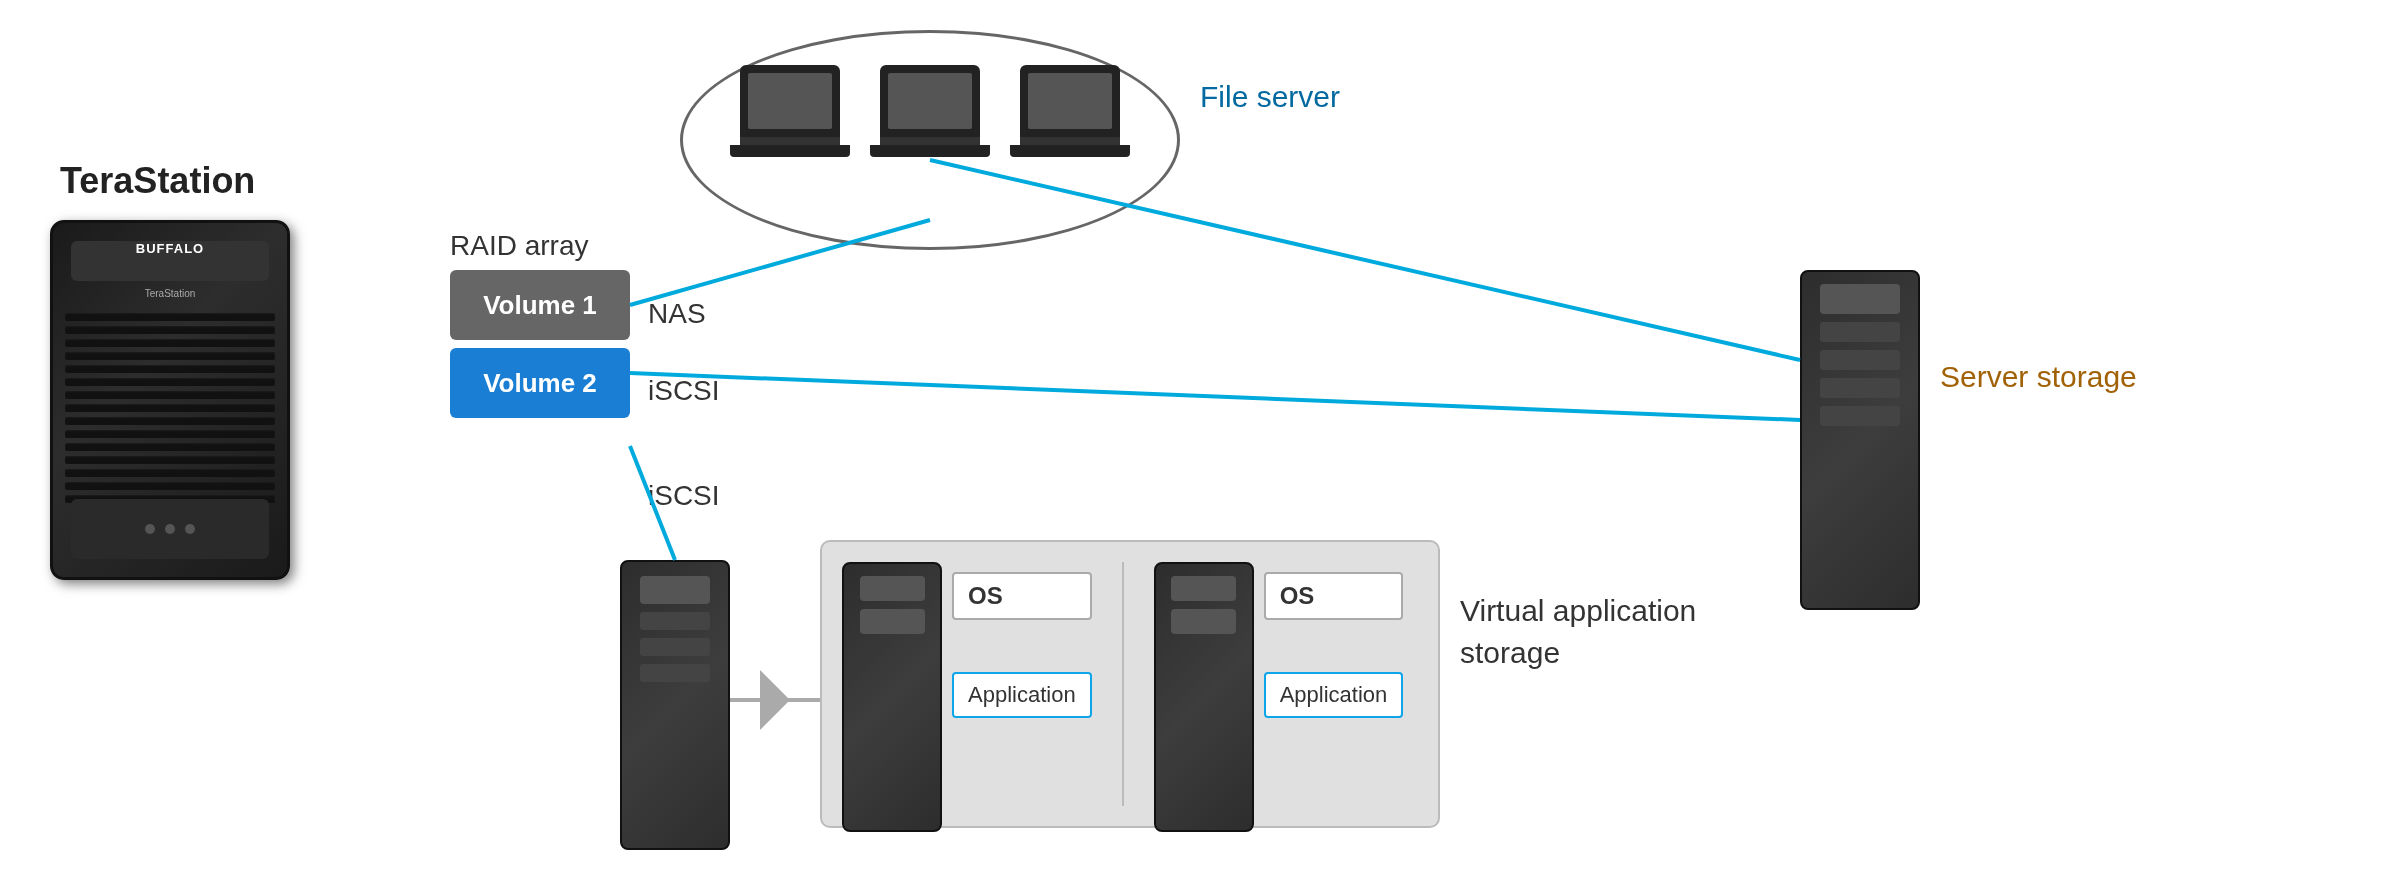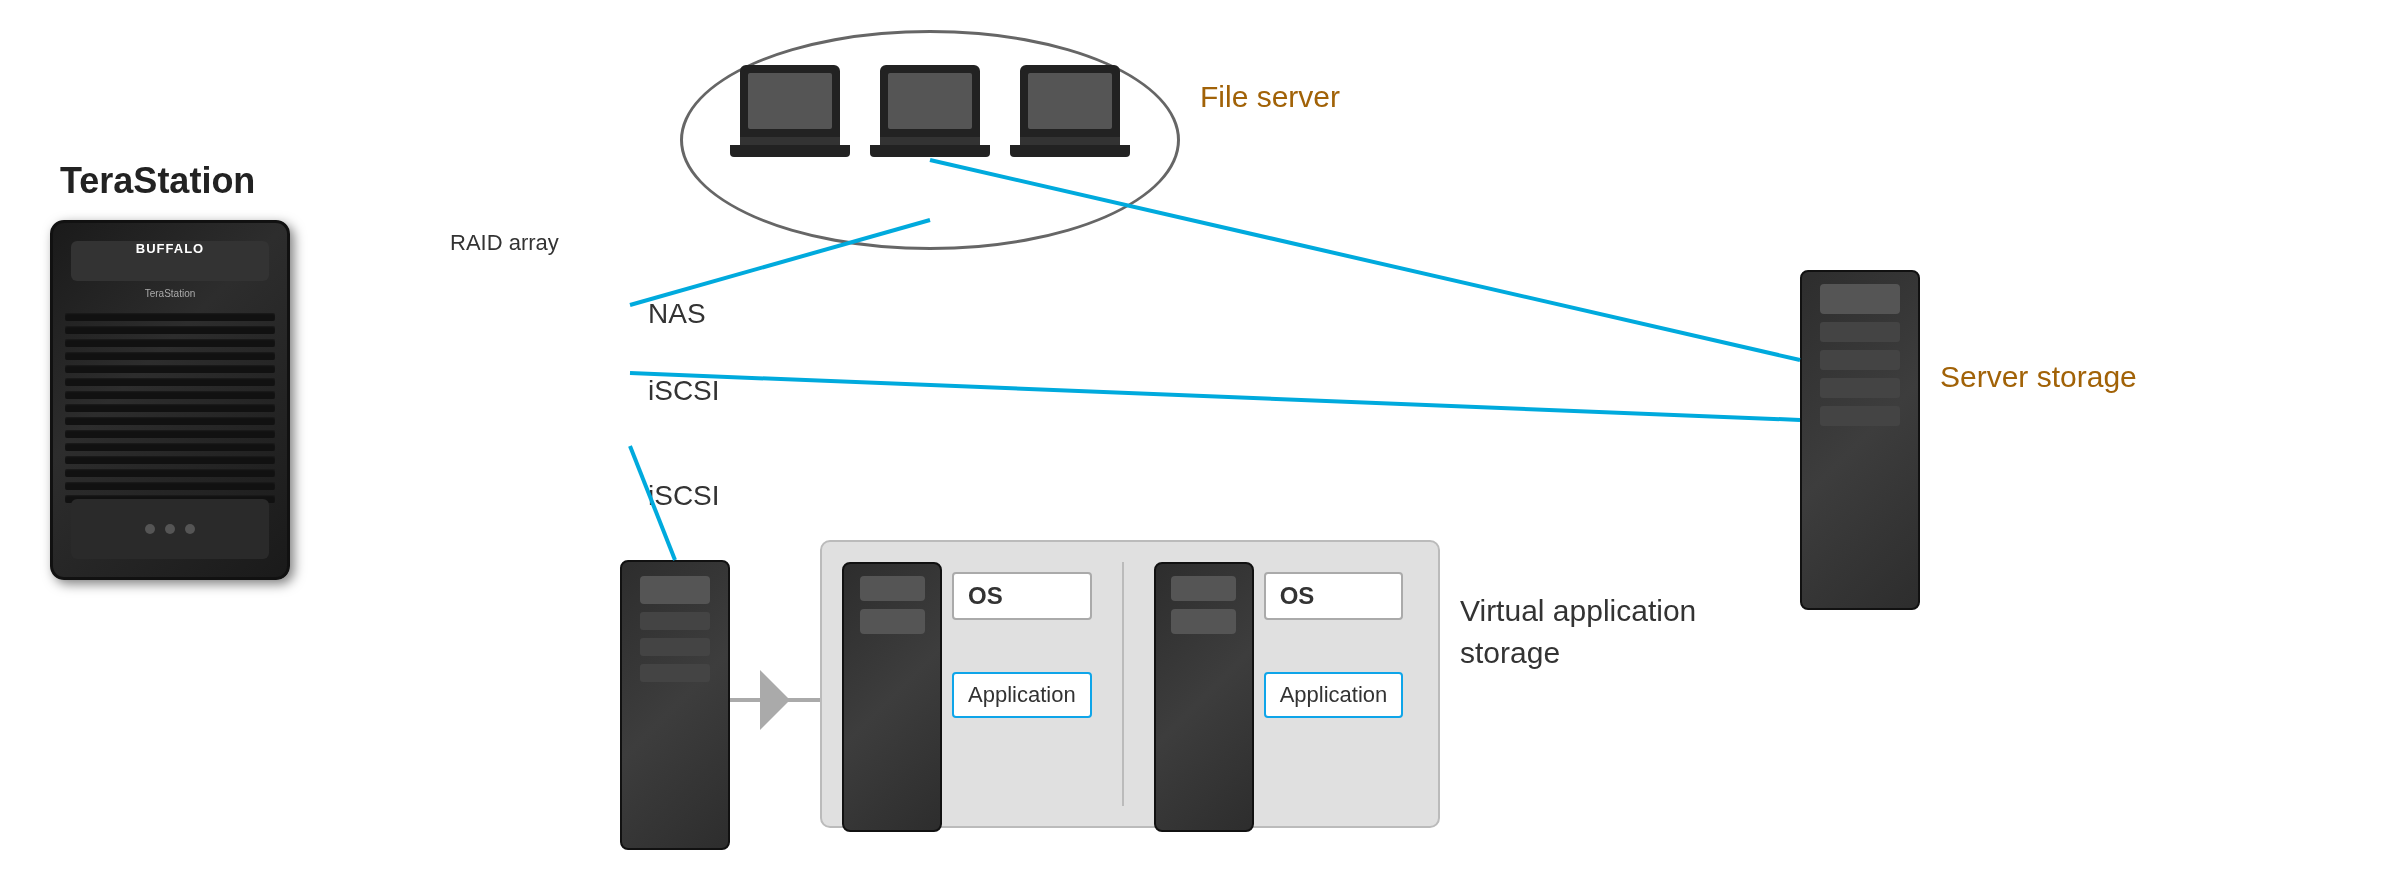--- a/index.html
+++ b/index.html
@@ -111,21 +111,21 @@
       background: #555;
       border-radius: 50%;
       margin: 0 5px;
     }
 
     
     .raid-label {
       position: absolute;
       left: 450px;
       top: 230px;
-      font-size: 22px;
+      font-size: 28px;
       color: #333;
     }
 
     
     .volumes-container {
       position: absolute;
       left: 450px;
       top: 270px;
     }
 
@@ -221,21 +221,21 @@
       background: #333;
       margin-top: 0;
     }
 
     
     .file-server-label {
       position: absolute;
       left: 1200px;
       top: 80px;
       font-size: 30px;
-      color: #a16207;
+      color: #0369a1;
     }
 
     
     .server-storage-device {
       position: absolute;
       left: 1800px;
       top: 270px;
     }
 
     .server-tower {
@@ -451,20 +451,26 @@
         <div class="ts-dot"></div>
         <div class="ts-dot"></div>
         <div class="ts-dot"></div>
       </div>
     </div>
   </div>
 
   <div class="raid-label">RAID array</div>
 
   <div class="volumes-container">
+    <div class="volume-box volume-1">
+      <span>Volume 1</span>
+    </div>
+    <div class="volume-box volume-2">
+      <span>Volume 2</span>
+    </div>
   </div>
 
   <div class="nas-label">NAS</div>
 
   <div class="iscsi-label-1">iSCSI</div>
   <div class="iscsi-label-2">iSCSI</div>
 
   <div class="computers-group">
     <div class="computers-ellipse"></div>
     <div class="computers-icons">

